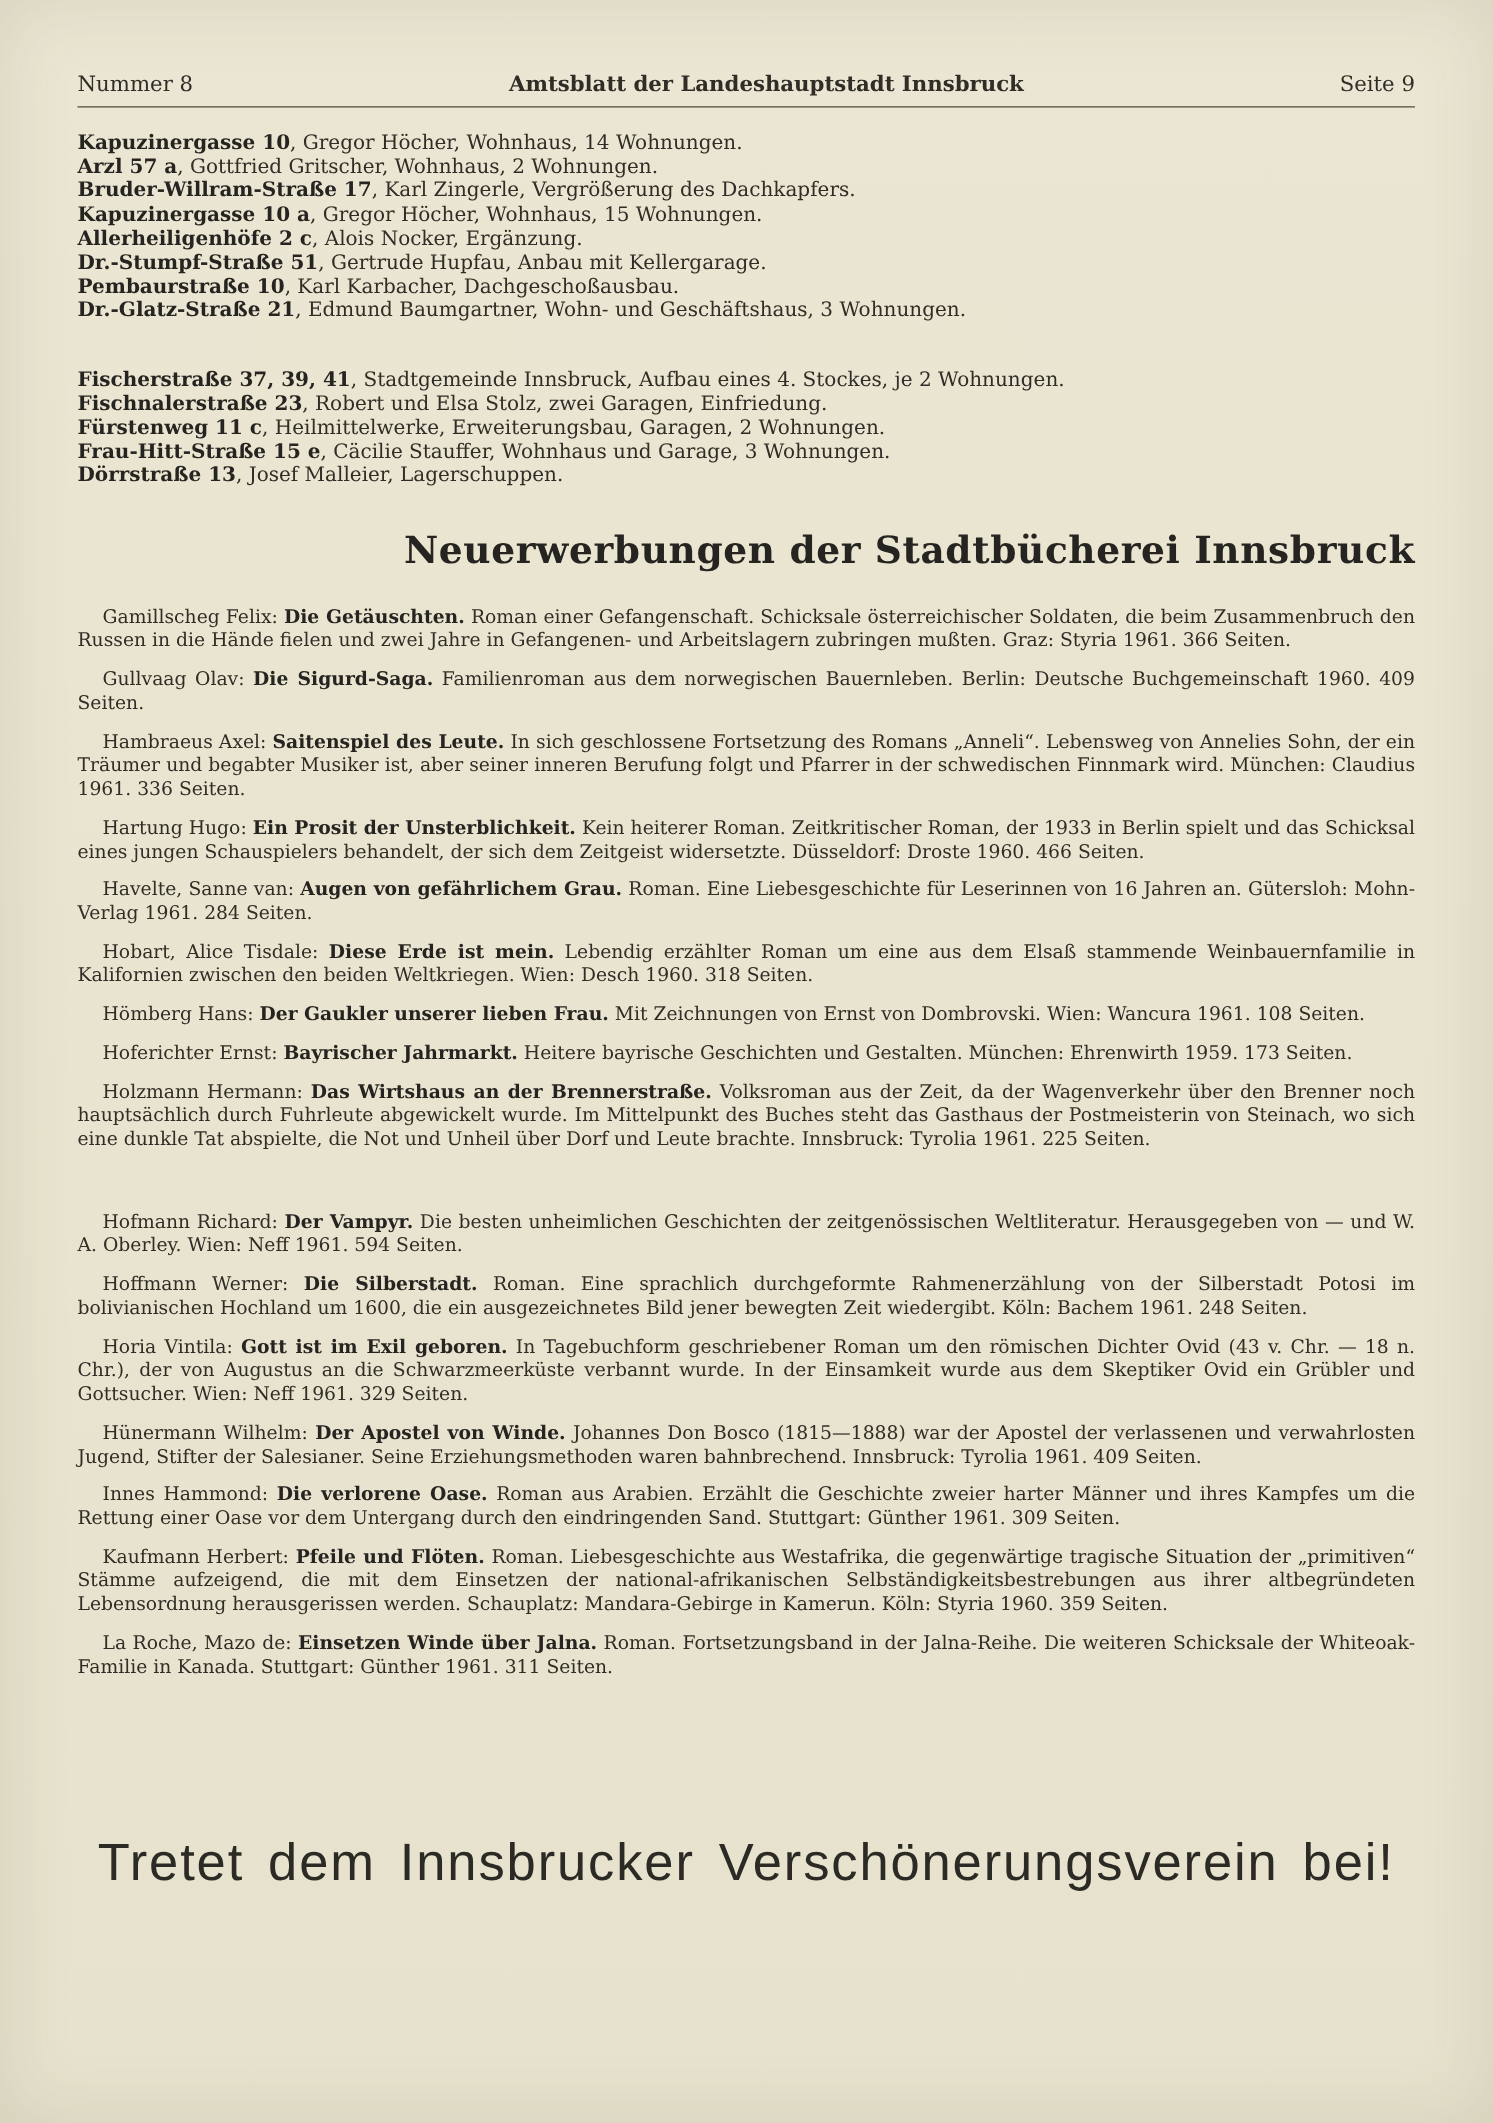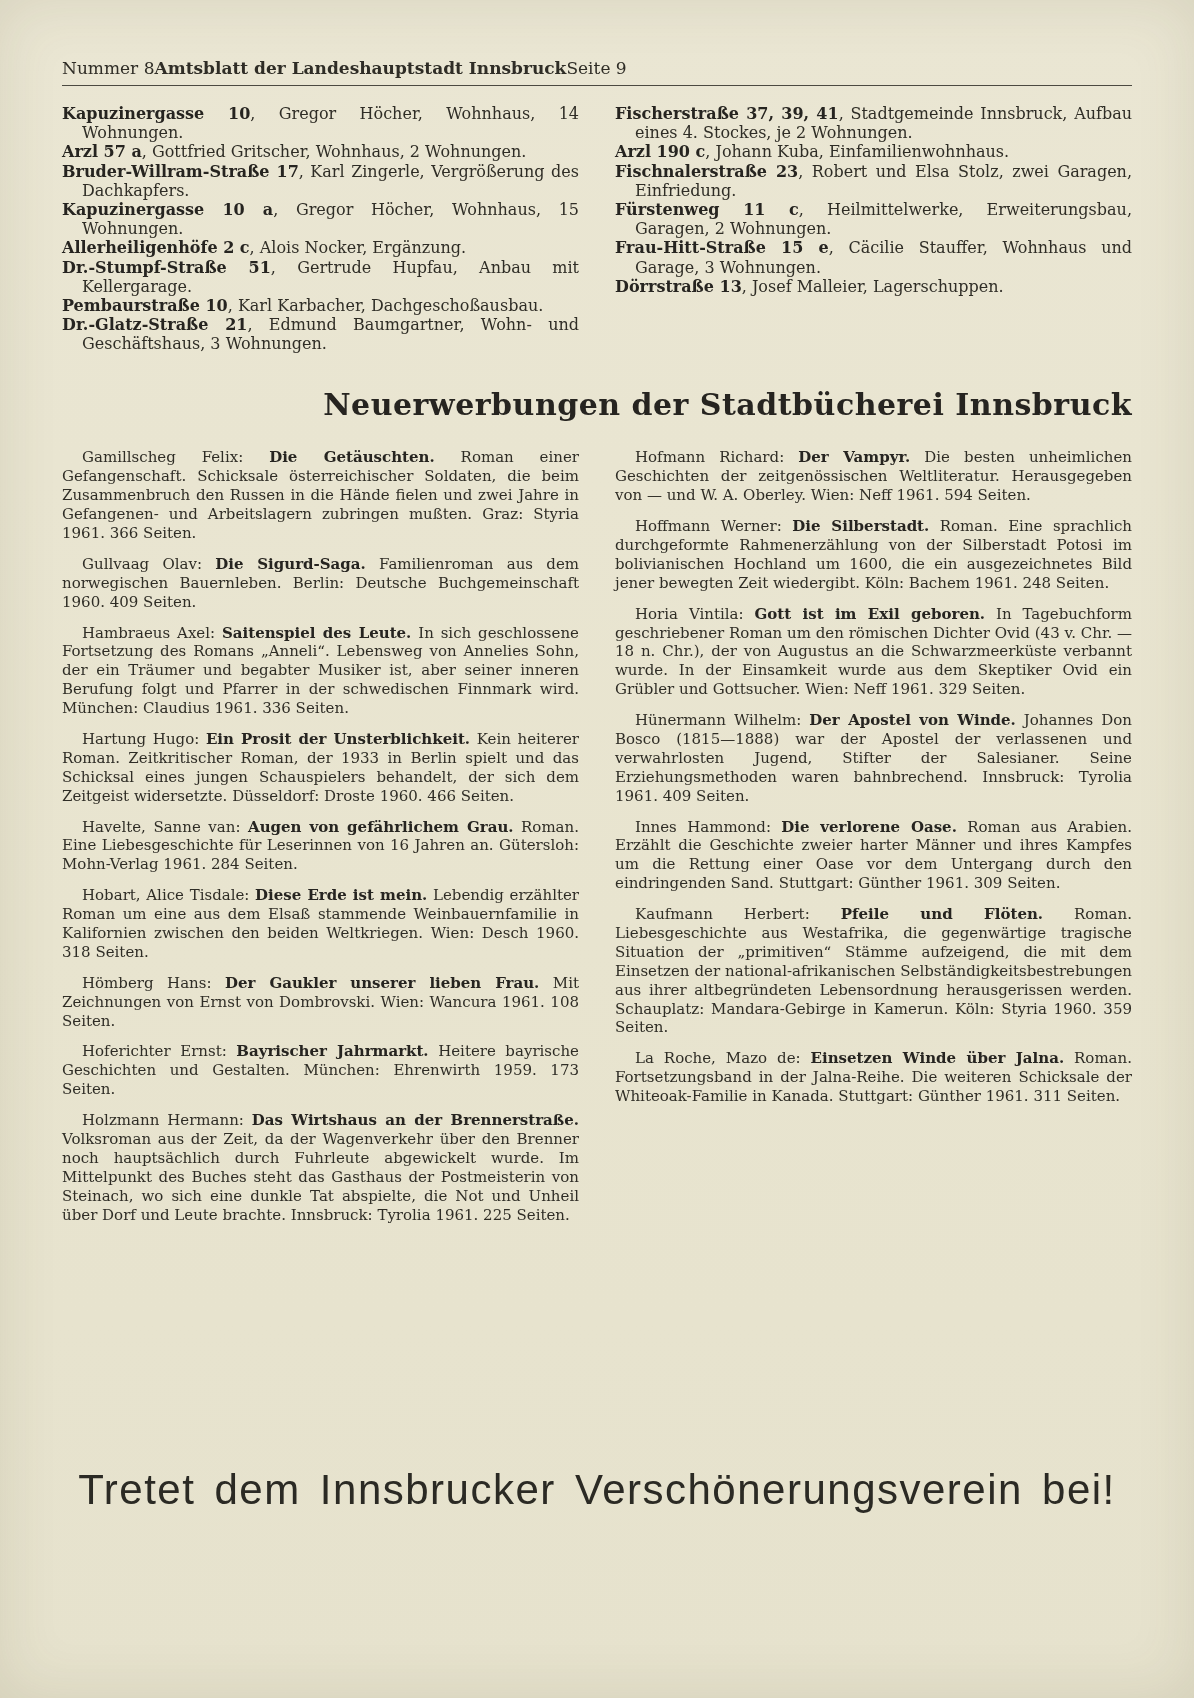--- a/index.html
+++ b/index.html
@@ -7,24 +7,24 @@
     width:1194px;height:1698px;
     background:#e9e5d1;
     background-image:linear-gradient(180deg,#eae6d3 0%,#e8e4cf 55%,#e6e2cd 100%);
     font-family:"DejaVu Serif","Liberation Serif",serif;
     color:#2f2d26;
     position:relative;
     overflow:hidden;
     box-shadow:inset 0 0 60px rgba(80,70,40,.12);
   }
   .page{padding:58px 62px 0 62px;}
-  .masthead{display:flex;align-items:baseline;font-size:17px;}
+  .masthead{display:flex;justify-content:space-between;align-items:baseline;font-size:17px;}
   .masthead .mid{font-weight:bold;}
   .rule{border-top:1.5px solid #4c4a41;margin:7px 0 18px 0;}
-  .columns{display:flex;gap:36px;}
+  .columns{display:flex;gap:36px;flex-direction:column;}
   .col{flex:1;min-width:0;}
   p.entry{
     font-size:16px;line-height:1.2;text-align:justify;
     margin:0;padding-left:20px;text-indent:-20px;
   }
   p.book{
     font-size:15px;line-height:1.26;text-align:justify;
     margin:0 0 12px 0;text-indent:20px;
   }
   .lead{font-weight:bold;color:#262420;}
@@ -59,21 +59,20 @@
         <p class="entry"><span class="lead">Arzl 57 a</span>, Gottfried Gritscher, Wohnhaus, 2 Wohnungen.</p>
         <p class="entry"><span class="lead">Bruder-Willram-Straße 17</span>, Karl Zingerle, Vergrößerung des Dachkapfers.</p>
         <p class="entry"><span class="lead">Kapuzinergasse 10 a</span>, Gregor Höcher, Wohnhaus, 15 Wohnungen.</p>
         <p class="entry"><span class="lead">Allerheiligenhöfe 2 c</span>, Alois Nocker, Ergänzung.</p>
         <p class="entry"><span class="lead">Dr.-Stumpf-Straße 51</span>, Gertrude Hupfau, Anbau mit Kellergarage.</p>
         <p class="entry"><span class="lead">Pembaurstraße 10</span>, Karl Karbacher, Dachgeschoßausbau.</p>
         <p class="entry"><span class="lead">Dr.-Glatz-Straße 21</span>, Edmund Baumgartner, Wohn- und Geschäftshaus, 3 Wohnungen.</p>
       </div>
     <div class="col" id="buildings-right">
         <p class="entry"><span class="lead">Fischerstraße 37, 39, 41</span>, Stadtgemeinde Innsbruck, Aufbau eines 4. Stockes, je 2 Wohnungen.</p>
-        <p class="entry"><span class="lead">Arzl 190 c</span>, Johann Kuba, Einfamilienwohnhaus.</p>
         <p class="entry"><span class="lead">Fischnalerstraße 23</span>, Robert und Elsa Stolz, zwei Garagen, Einfriedung.</p>
         <p class="entry"><span class="lead">Fürstenweg 11 c</span>, Heilmittelwerke, Erweiterungsbau, Garagen, 2 Wohnungen.</p>
         <p class="entry"><span class="lead">Frau-Hitt-Straße 15 e</span>, Cäcilie Stauffer, Wohnhaus und Garage, 3 Wohnungen.</p>
         <p class="entry"><span class="lead">Dörrstraße 13</span>, Josef Malleier, Lagerschuppen.</p>
       </div>
   </section>
 
   <h1 class="section-title">Neuerwerbungen der Stadtbücherei Innsbruck</h1>
 
   <section class="columns">

